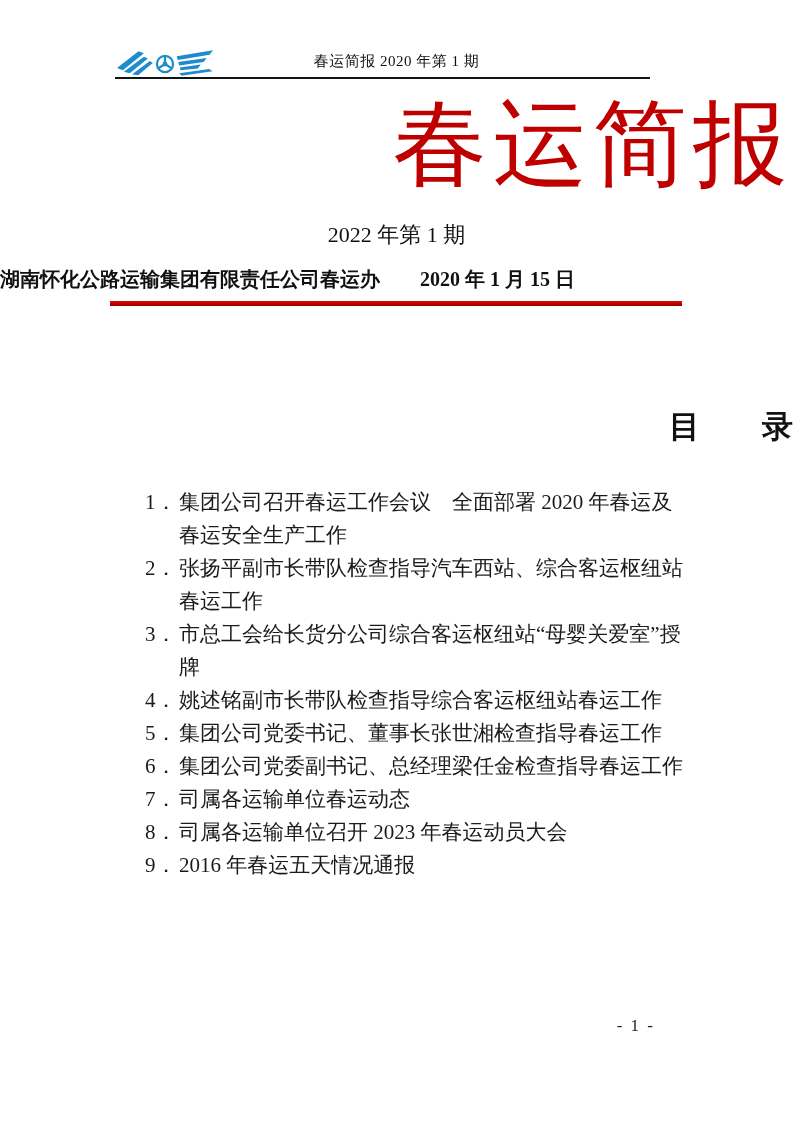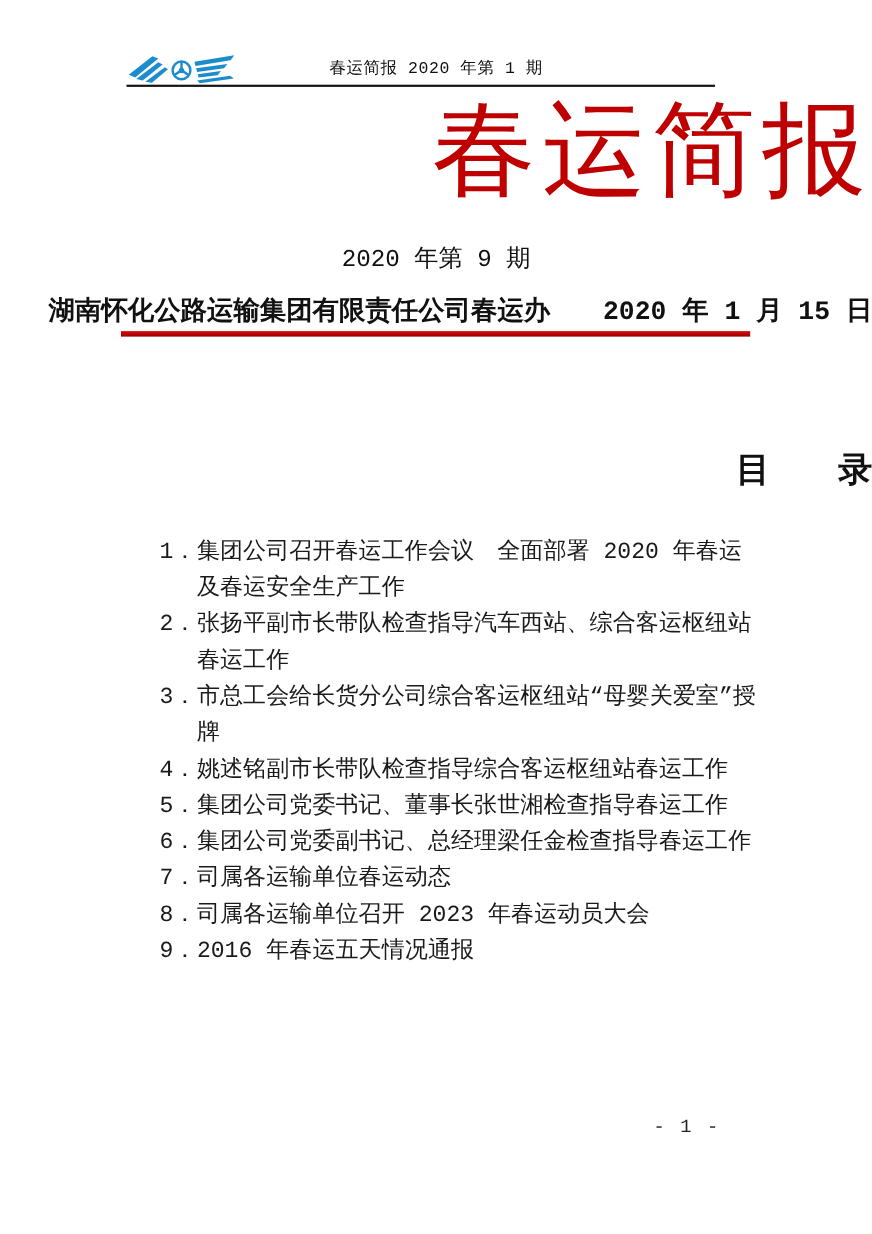--- a/index.html
+++ b/index.html
@@ -1,20 +1,20 @@
 <!DOCTYPE html>
 <html><head>
 <meta charset="utf-8">
 <style>
   html,body { margin:0; padding:0; background:#ffffff; }
   .page {
     position:relative;
     width:793px; height:1122px;
     background:#ffffff;
-    font-family:Liberation Mono, monospace;
+    font-family:Liberation Serif, serif;
     color:#1a1a1a;
     overflow:hidden;
   }
 
   
   .header-band {
     position:absolute; left:115px; top:44px;
     width:535px; height:33px;
     border-bottom:2.5px solid #141414;
   }
@@ -36,21 +36,21 @@
     color:#bf0000;
     font-weight:400;
     white-space:nowrap;
   }
   .issue-line {
     position:absolute; top:220px; left:0; width:100%;
     text-align:center; font-size:22px; color:#111;
   }
   .publisher-line {
     position:absolute; top:266px; left:0; width:100%;
-    text-align:right; font-size:24px; font-weight:700; color:#111;
+    text-align:left; font-size:20px; font-weight:700; color:#111;
     white-space:nowrap;
   }
   .red-rule {
     position:absolute; top:301px; left:110px;
     width:572px; height:5px;
     background:linear-gradient(to bottom, #d01111 0%, #c00000 55%, #8d0000 100%);
   }
 
   
   .toc-title {
@@ -94,21 +94,21 @@
         <path d="M124 20 L198 8 L191 17 L126 28 Z"></path>
         <path d="M127 32 L185 24 L179 32 L129 39 Z"></path>
         <path d="M130 43 L173 37 L167 45 L132 49 Z"></path>
         <path d="M129 55 L190 46 L197 51 L134 60 Z"></path>
       </g>
     </svg>
   </div>
   <div class="header-ref">春运简报 2020 年第 1 期</div>
 
   <div class="main-title">春运简报</div>
-  <div class="issue-line">2020 年第 9 期</div>
+  <div class="issue-line">2022 年第 1 期</div>
   <div class="publisher-line">湖南怀化公路运输集团有限责任公司春运办　　2020 年 1 月 15 日</div>
   <div class="red-rule"></div>
 
   <div class="toc-title">目　　录</div>
 
   <div class="toc">
     <div class="toc-item">
       <span class="toc-num">1．</span>
       <span class="toc-text">集团公司召开春运工作会议　全面部署 2020 年春运及春运安全生产工作</span>
     </div>

